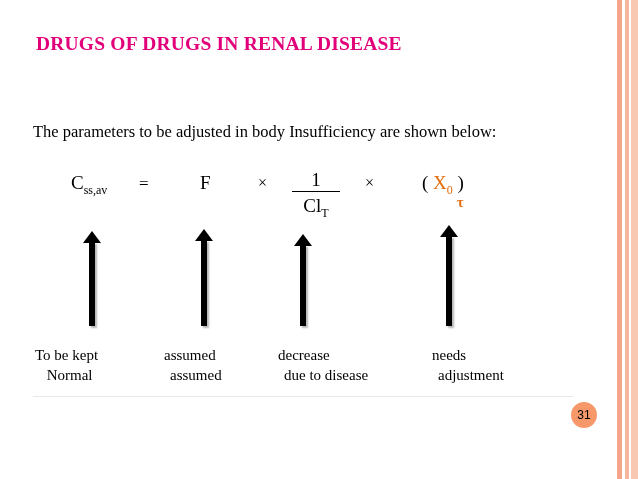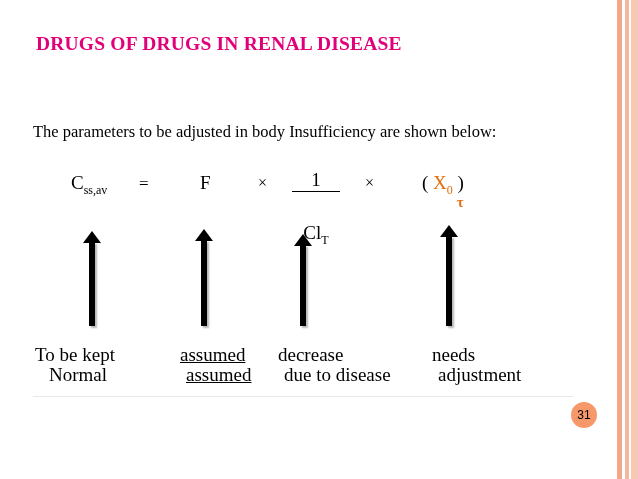--- a/index.html
+++ b/index.html
@@ -103,21 +103,20 @@
     line-height: 20px;
     border-bottom: 1.6px solid #000;
     padding: 0 4px 1px 4px;
     display: inline-block;
     min-width: 40px;
   }
   .frac .den {
     font-size: 19px;
     line-height: 24px;
     padding-top: 2px;
-    margin-top: 27px;
   }
   .frac .den sub { font-size: 12px; }
   .f-times2 {
     left: 332px;
     top: 6px;
     font-size: 16px;
   }
   .f-x0 {
     left: 389px;
     top: 4px;
@@ -151,28 +150,28 @@
     border-bottom: 12px solid #000000;
   }
   .arrow-1 { left: 89px;  top: 242px; height: 84px; }
   .arrow-2 { left: 201px; top: 240px; height: 86px; }
   .arrow-3 { left: 300px; top: 245px; height: 81px; }
   .arrow-4 { left: 446px; top: 236px; height: 90px; }
 
   
   .cap {
     position: absolute;
-    font-size: 19px;
+    font-size: 15px;
     color: #000000;
     text-align: left;
     line-height: 20px;
     white-space: nowrap;
   }
   .cap-1 { left: 35px;  top: 345px; }
-  .cap-2 { left: 180px; top: 345px; text-decoration: underline; }
+  .cap-2 { left: 164px; top: 345px; }
   .cap-3 { left: 278px; top: 345px; }
   .cap-4 { left: 432px; top: 345px; }
   .cap .l2 { display: block; padding-left: 6px; text-align: center; }
 
   .page-badge {
     position: absolute;
     left: 571px;
     top: 402px;
     width: 26px;
     height: 26px;

